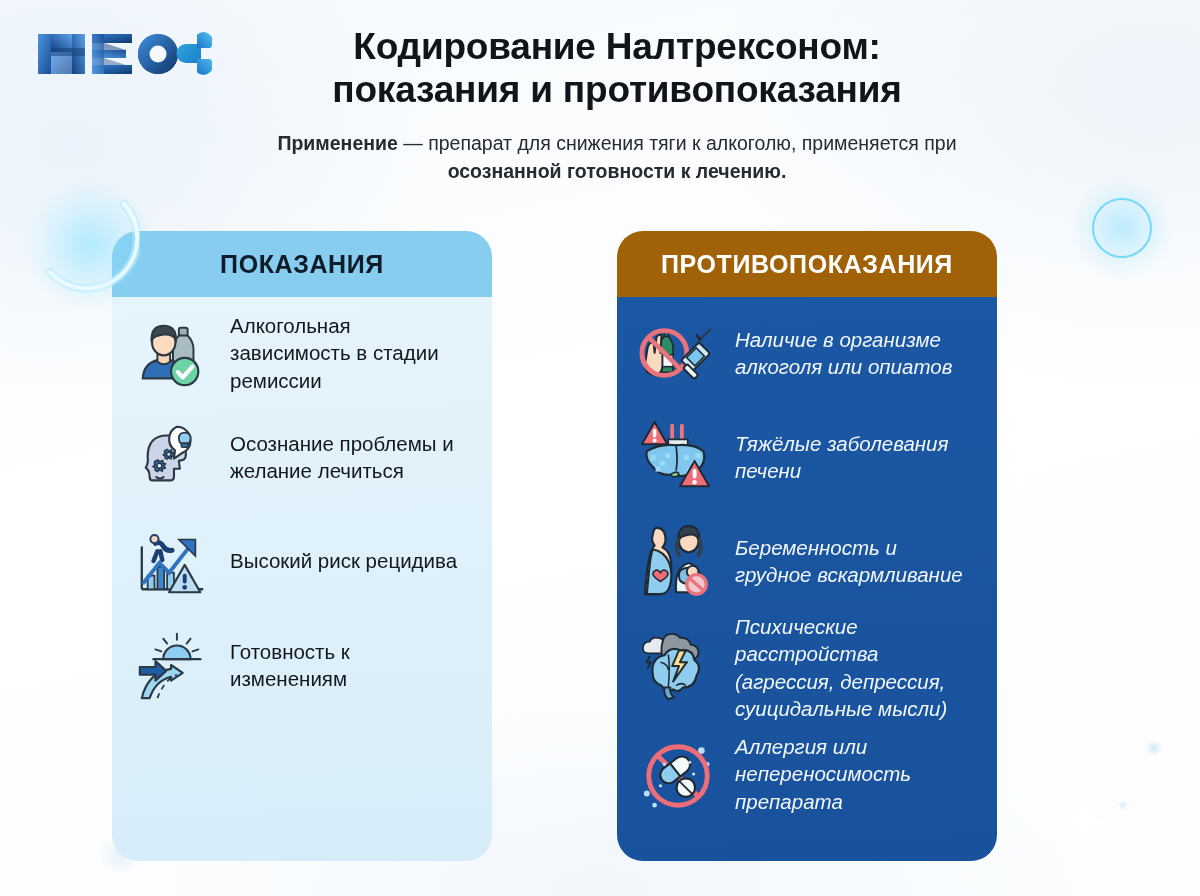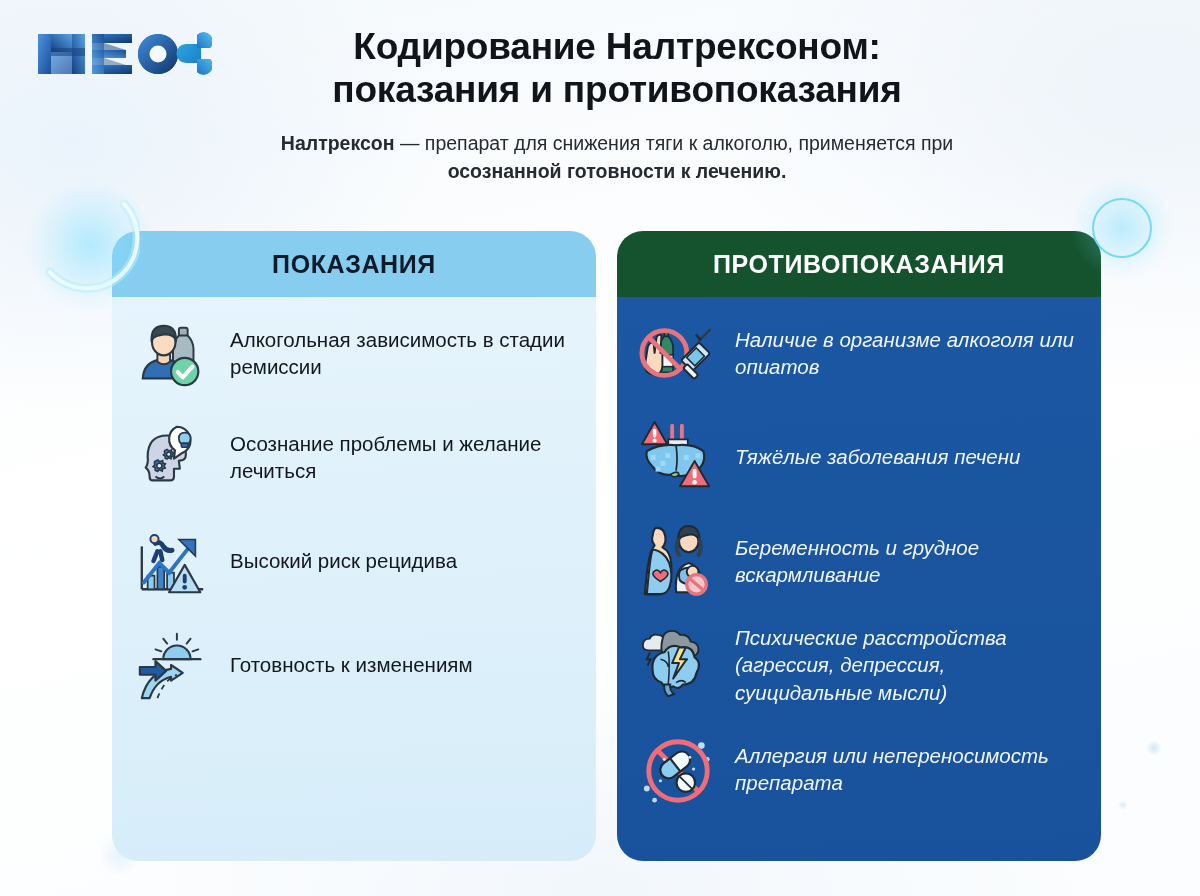--- a/index.html
+++ b/index.html
@@ -103,38 +103,38 @@
   .cards {
     position: absolute;
     left: 0; top: 231px;
     width: 1200px; height: 630px;
     z-index: 3;
   }
 
   .card {
     position: absolute;
     top: 0;
-    width: 484px;
+    width: 380px;
     border-radius: 26px;
     overflow: hidden;
   }
   .card.left  { left: 112px; }
   .card.right { left: 617px; }
 
   .card-head {
     height: 66px;
     display: flex;
     align-items: center;
     justify-content: center;
     font-size: 25px;
     font-weight: bold;
     letter-spacing: .6px;
   }
   .card.left  .card-head { background: #87cdf0; color: #0f1b28; }
-  .card.right .card-head { background: #14532d; color: #ffffff; }
+  .card.right .card-head { background: #a16207; color: #ffffff; }
 
   .card-body {
     padding: 4px 24px 26px 22px;
     min-height: 564px;
   }
   .card.left  .card-body { background: linear-gradient(178deg, #e6f4fc 0%, #d6edf9 100%); }
   .card.right .card-body { background: linear-gradient(178deg, #1b57a3 0%, #19529c 100%); }
 
   .item {
     display: flex;
@@ -260,21 +260,21 @@
       <path d="M161 33 h13 a9 9 0 0 1 -13 13 z" fill="url(#gP2)" opacity=".85"></path>
     </svg>
   </div>
 
   <div class="title-block">
     <div class="title">
       <div>Кодирование Налтрексоном:</div>
       <div>показания и противопоказания</div>
     </div>
     <div class="subtitle">
-      <b>Налтрексон</b><span> — препарат для снижения тяги к алкоголю, применяется при </span><b>осознанной готовности к лечению.</b>
+      <b>Применение</b><span> — препарат для снижения тяги к алкоголю, применяется при </span><b>осознанной готовности к лечению.</b>
     </div>
   </div>
 </div>
 
 <div class="cards">
 
   <section class="card left">
     <div class="card-head">ПОКАЗАНИЯ</div>
     <div class="card-body">
 

